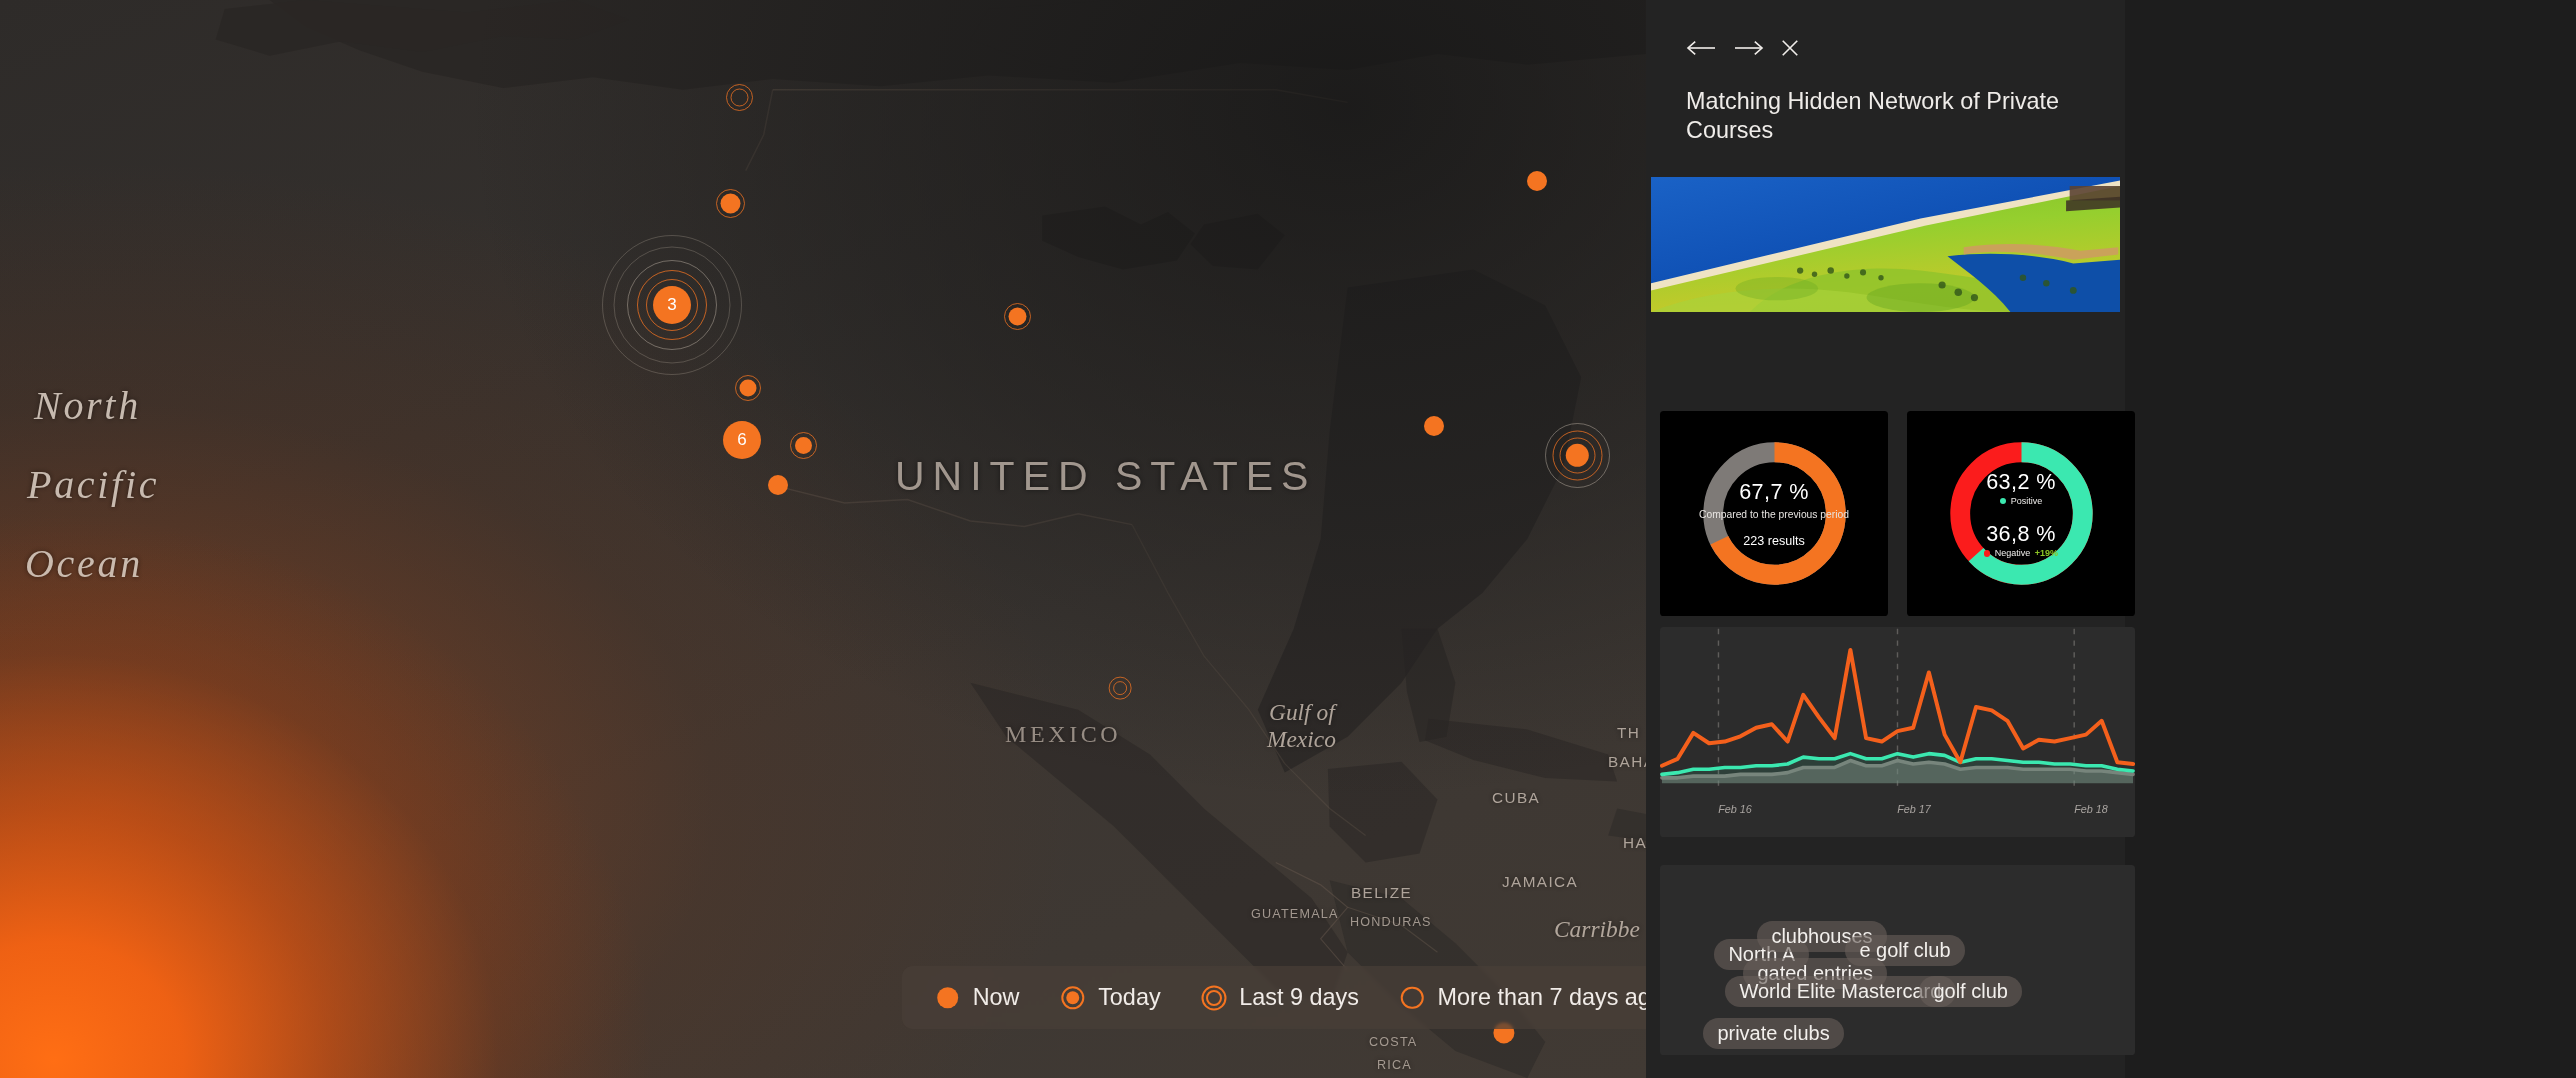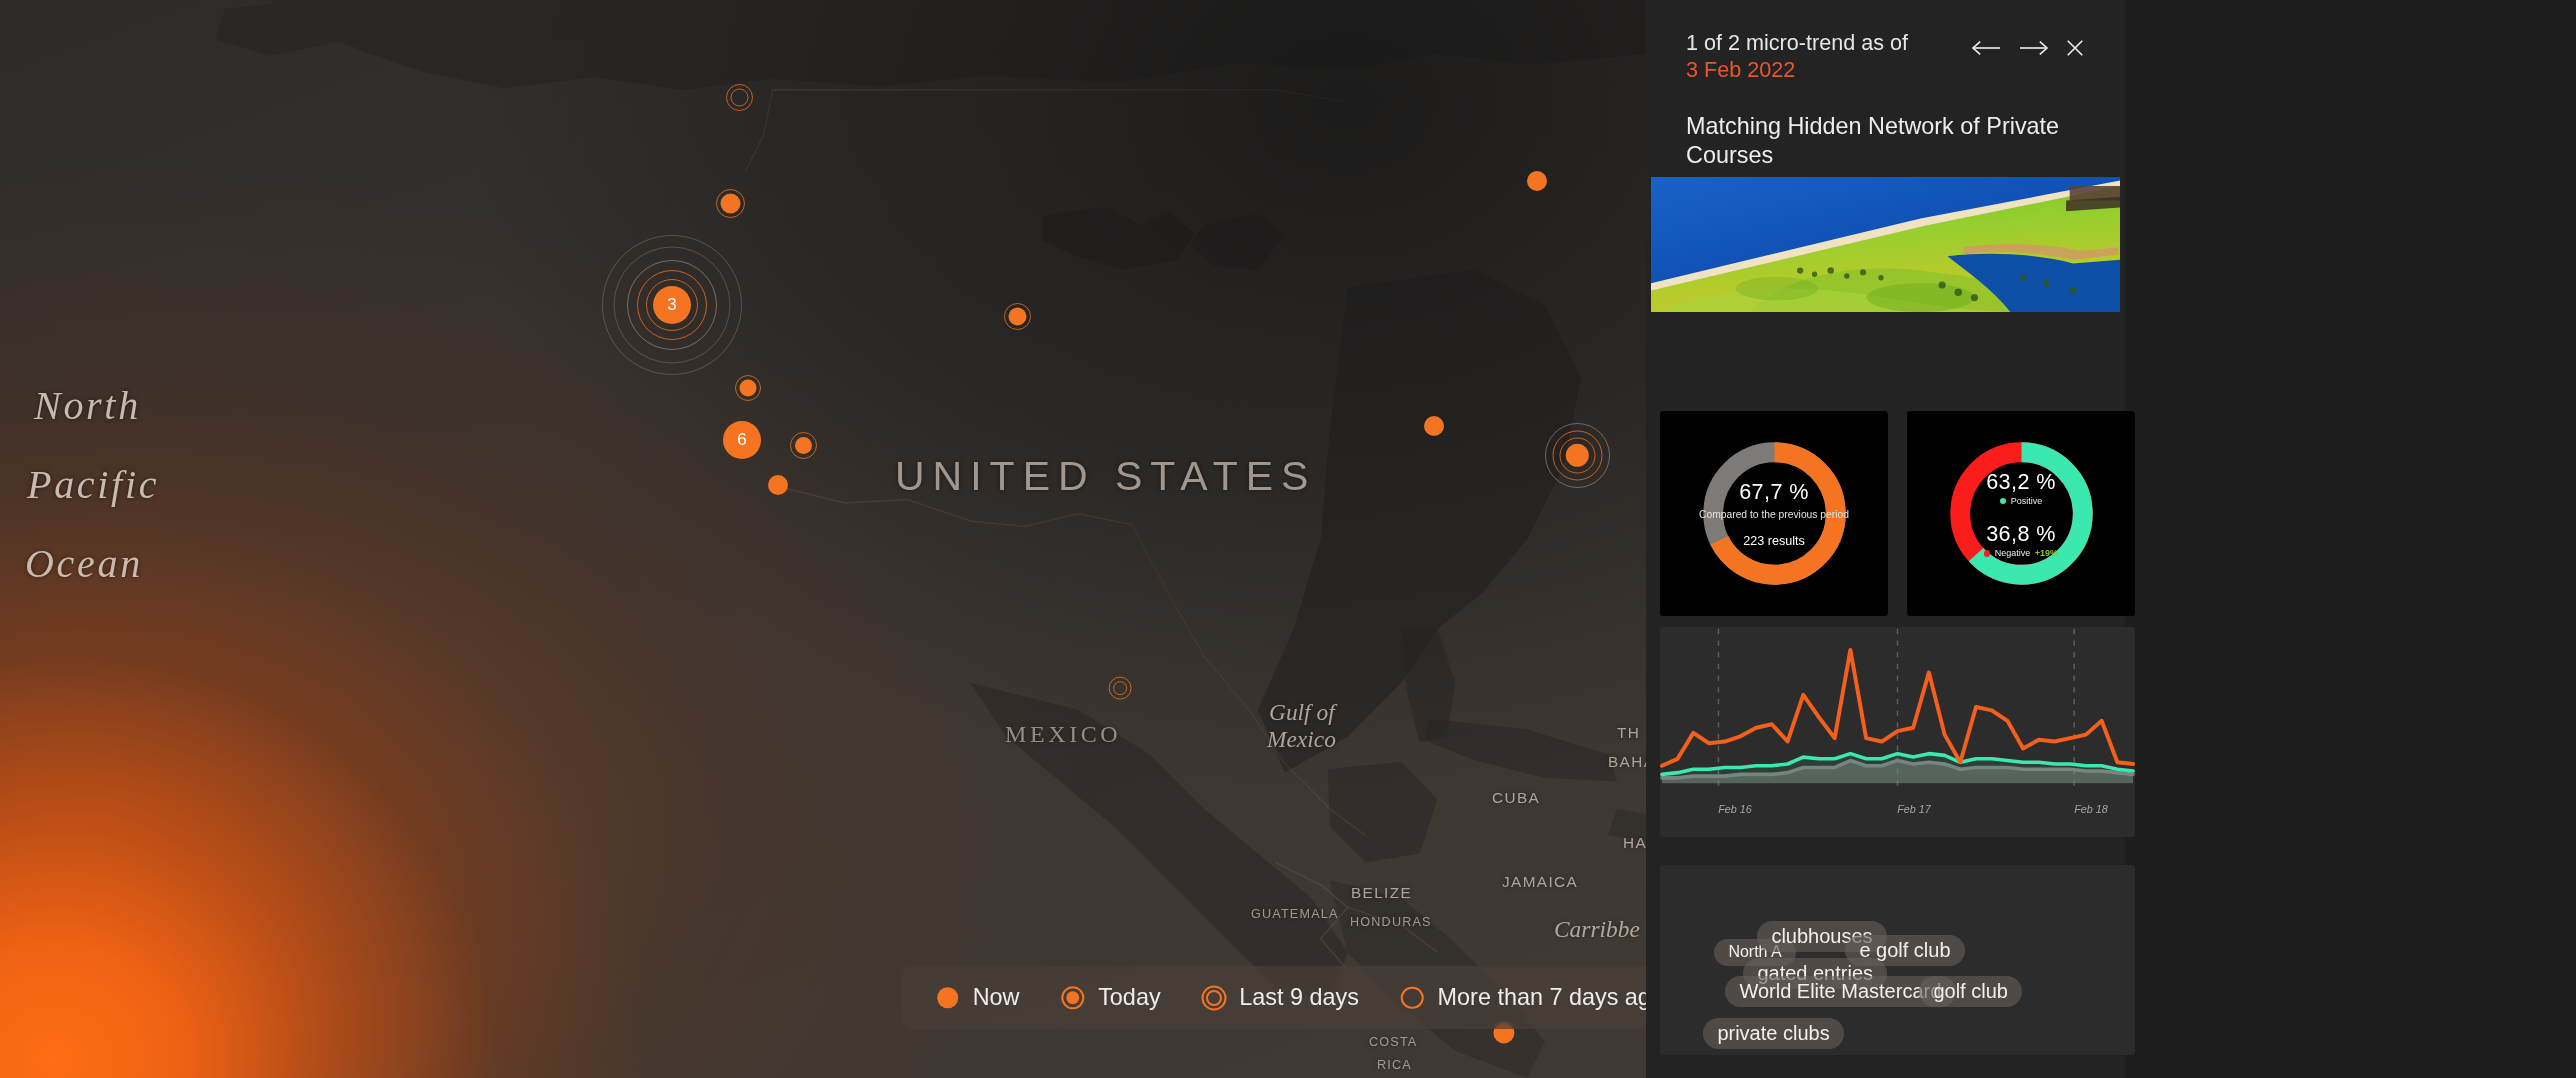--- a/index.html
+++ b/index.html
@@ -252,24 +252,20 @@
             <i style="width:22.5px;height:22.5px;border:2.2px solid #F47421"></i>
           </span>
           <span>More than 7 days ag</span>
         </div>
       </div>
   </div>
 
   <div id="panel">
 
     <div class="p-head">
-      <div class="p-head-text">
-        <span>1 of 2 micro-trend as of</span><br>
-        <span class="p-date">3 Feb 2022</span>
-      </div>
       <div class="p-nav">
         <span class="navbtn">
           <svg width="31" height="18" viewBox="0 0 34 20">
               <path d="M2 10 H32" stroke="#efece9" stroke-width="1.8" fill="none"></path>
               <path d="M10 3 L2 10 L10 17" stroke="#efece9" stroke-width="1.8" fill="none"></path>
             </svg>
         </span>
         <span class="navbtn">
           <svg width="31" height="18" viewBox="0 0 34 20">
               <path d="M2 10 H32" stroke="#efece9" stroke-width="1.8" fill="none"></path>
@@ -387,21 +383,21 @@
       </svg>
     <div id="xticks">
         <div class="xtick" style="left: 75px; top: 176px;">Feb 16</div>
         <div class="xtick" style="left: 254px; top: 176px;">Feb 17</div>
         <div class="xtick" style="left: 431px; top: 176px;">Feb 18</div>
       </div>
   </div>
 
   <div id="tagcard">
     <div id="tagbox">
-        <div class="tag" style="left: 54px; top: 74px; font-size: 16px;">North A</div>
+        <div class="tag" style="left: 54px; top: 74px; font-size: 20px;">North A</div>
         <div class="tag" style="left: 97px; top: 56px; font-size: 20px;">clubhouses</div>
         <div class="tag" style="left: 185px; top: 70px; font-size: 20px;">e golf club</div>
         <div class="tag" style="left: 83px; top: 93px; font-size: 20px;">gated entries</div>
         <div class="tag" style="left: 65px; top: 111px; font-size: 20px;">World Elite Mastercard</div>
         <div class="tag" style="left: 259px; top: 111px; font-size: 20px;">golf club</div>
         <div class="tag" style="left: 43px; top: 153px; font-size: 20px;">private clubs</div>
       </div>
   </div>
 
 </div>

